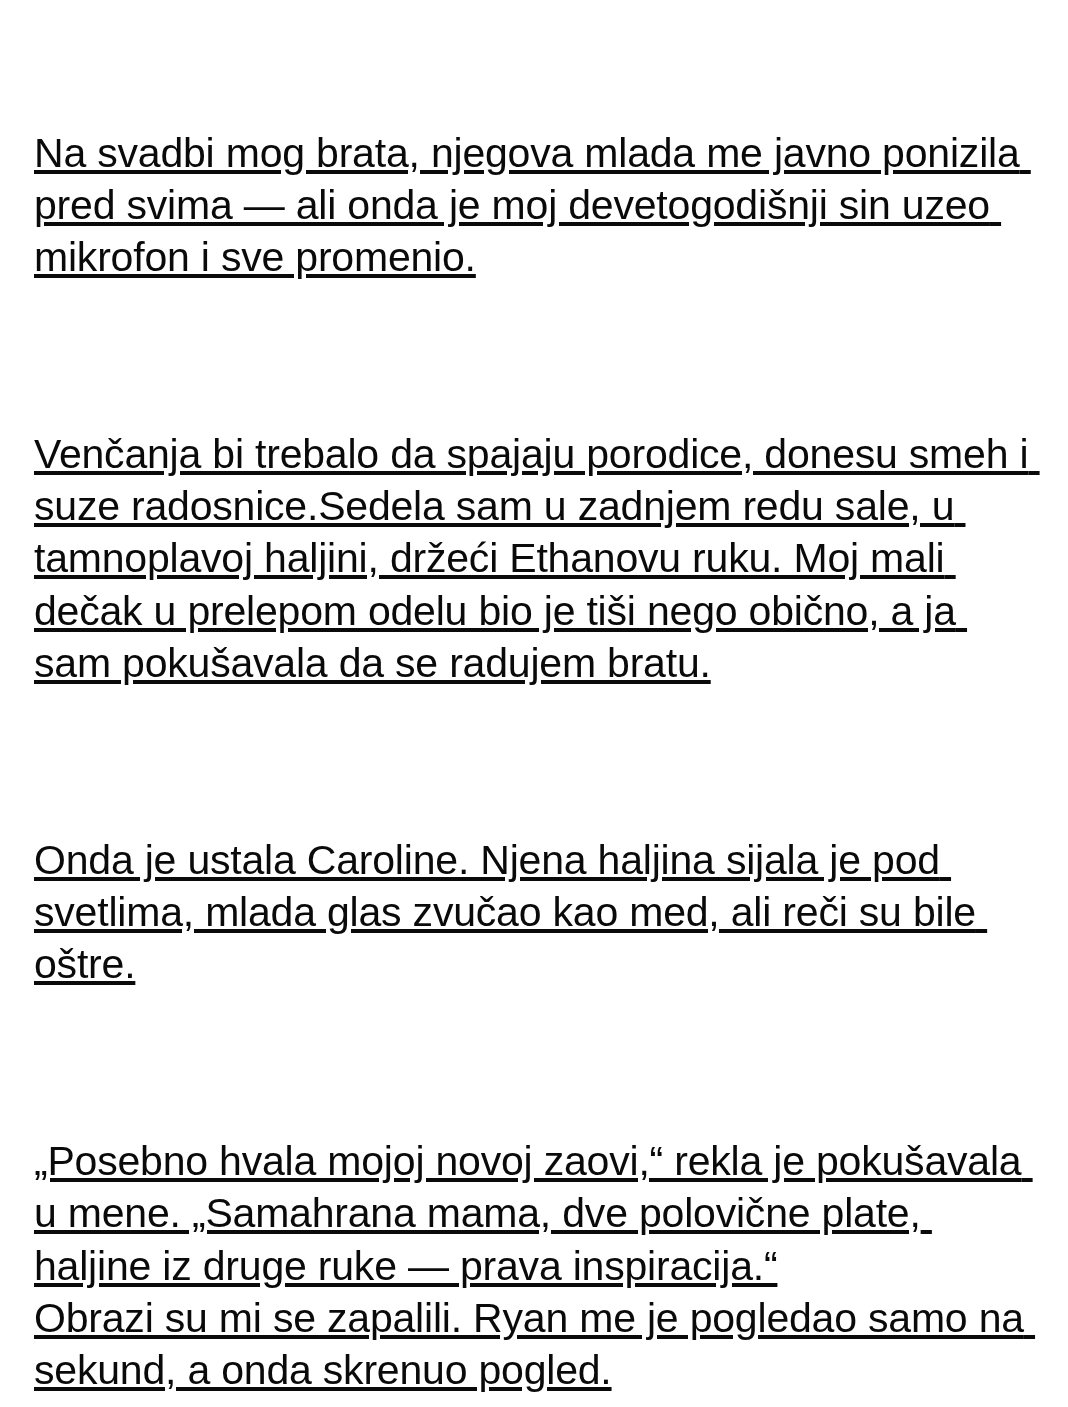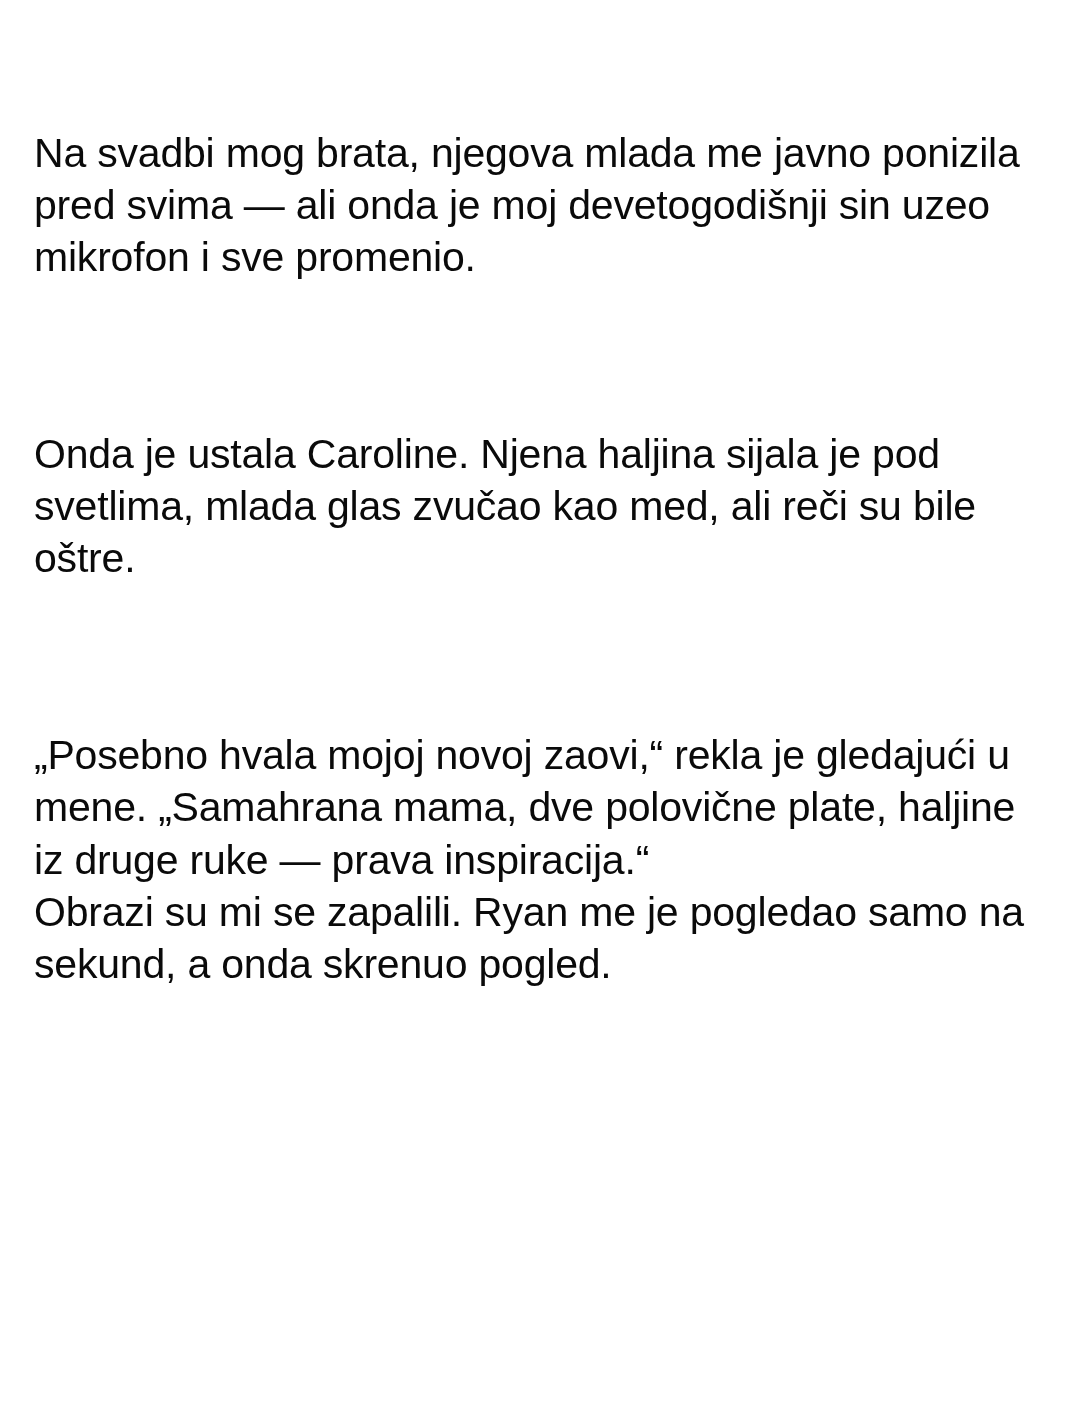--- a/index.html
+++ b/index.html
@@ -27,30 +27,32 @@
     line-height: 1.275;
     font-weight: 400;
     letter-spacing: -0.2px;
     color: #0a0a0a;
     white-space: pre-wrap;
     word-wrap: break-word;
   }
   .para {
     margin: 0 0 40px 0;
     white-space: pre-wrap;
+    text-decoration: underline;
   }
   .para:last-child {
     margin-bottom: 0;
   }
 </style>
 </head>
 <body>
 
 <div class="post">
   <div class="post-text">
     <p class="para">Na svadbi mog brata, njegova mlada me javno ponizila pred svima — ali onda je moj devetogodišnji sin uzeo mikrofon i sve promenio.</p>
+    <p class="para">Venčanja bi trebalo da spajaju porodice, donesu smeh i suze radosnice.Sedela sam u zadnjem redu sale, u tamnoplavoj haljini, držeći Ethanovu ruku. Moj mali dečak u prelepom odelu bio je tiši nego obično, a ja sam pokušavala da se radujem bratu.</p>
     <p class="para">Onda je ustala Caroline. Njena haljina sijala je pod svetlima, mlada glas zvučao kao med, ali reči su bile oštre.</p>
-    <p class="para">„Posebno hvala mojoj novoj zaovi,“ rekla je gledajući u mene. „Samahrana mama, dve polovične plate, haljine iz druge ruke — prava inspiracija.“
+    <p class="para">„Posebno hvala mojoj novoj zaovi,“ rekla je pokušavala u mene. „Samahrana mama, dve polovične plate, haljine iz druge ruke — prava inspiracija.“
 Obrazi su mi se zapalili. Ryan me je pogledao samo na sekund, a onda skrenuo pogled.</p>
     
     
   </div>
 </div>
 
 </body></html>

